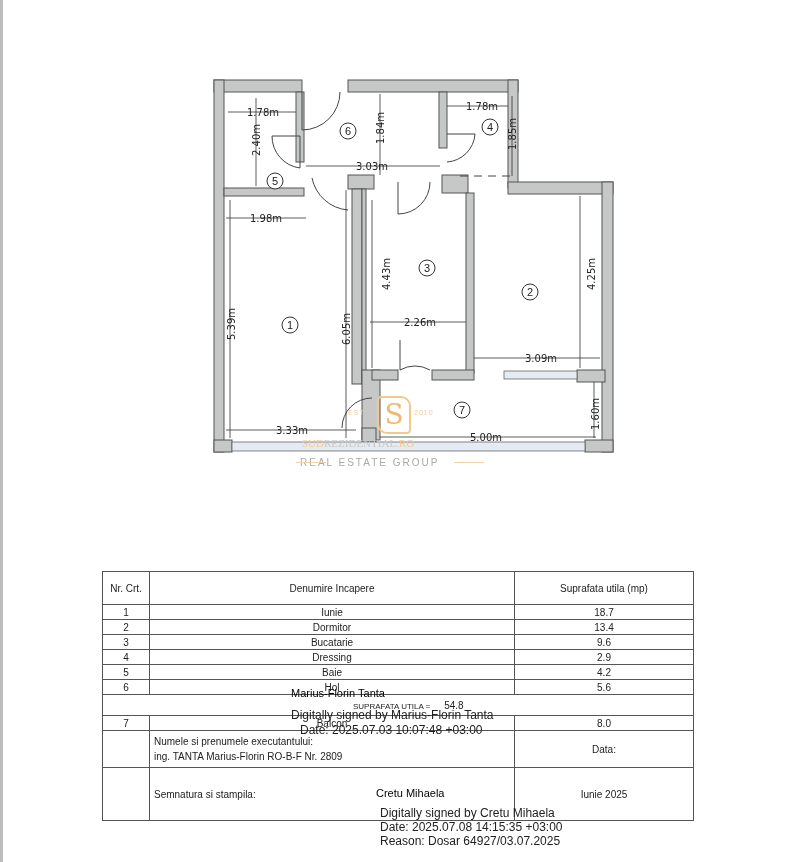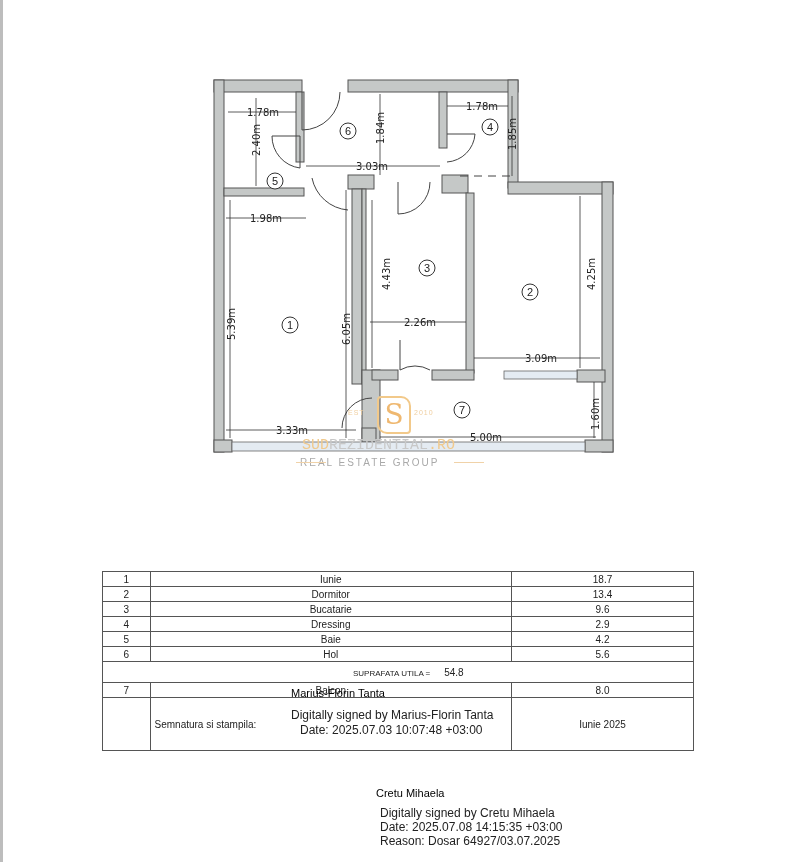--- a/index.html
+++ b/index.html
@@ -4,21 +4,21 @@
 <style>
   html, body { margin:0; padding:0; background:#ffffff; }
   body { width:790px; height:862px; position:relative; overflow:hidden; font-family:"Liberation Sans", sans-serif; color:#222; }
   .left-edge { position:absolute; left:0; top:0; width:3px; height:862px; background:#bdbdbd; }
   .plan { position:absolute; left:0; top:0; width:790px; height:500px; }
   .dim { font-family:"DejaVu Sans", sans-serif; font-size:10px; fill:#222; }
   .rnum { font-family:"Liberation Sans", sans-serif; font-size:11px; fill:#222; }
   .wm-s { position:absolute; left:377px; top:396px; width:30px; height:34px; border:2px solid #f2c98a; border-radius:4px 10px 4px 10px; color:#efb870; font-size:28px; line-height:34px; text-align:center; font-family:"DejaVu Serif", serif; }
   .wm-est { position:absolute; left:348px; top:409px; font-size:7px; color:#f0cfa0; letter-spacing:1px; }
   .wm-year { position:absolute; left:414px; top:409px; font-size:7px; color:#f0cfa0; letter-spacing:1px; }
-  .wm-brand { position:absolute; left:302px; top:437px; font-family:Liberation Mono, monospace; font-size:15px; letter-spacing:0px; }
+  .wm-brand { position:absolute; left:302px; top:437px; font-family:Liberation Serif, serif; font-size:11px; letter-spacing:0px; }
   .wm-brand .a { color:#f0c98c; }
   .wm-brand .b { color:#c8c8c8; }
   .wm-sub { position:absolute; left:300px; top:457px; width:180px; font-size:10px; letter-spacing:2px; color:#a9a9a9; }
   .wm-sub:before, .wm-sub:after { content:""; position:absolute; top:5px; width:30px; height:1px; background:#f0d2a8; }
   .wm-sub:before { left:-4px; } .wm-sub:after { right:-4px; }
 
   table.t { position:absolute; left:102px; top:571px; width:592px; border-collapse:collapse; font-size:10px; }
   table.t td { border:1px solid #555; padding:0 4px; height:14px; text-align:center; vertical-align:middle; }
   table.t tr.hdr td { height:32px; }
   .c1 { width:38px; } .c3 { width:170px; }
@@ -134,20 +134,25 @@
 </svg>
 
 <div class="wm-s">S</div>
 <div class="wm-est">EST</div>
 <div class="wm-year">2010</div>
 <div class="wm-brand"><span class="a">SUD</span><span class="b">REZIDENTIAL</span><span class="a">.RO</span></div>
 <div class="wm-sub">REAL ESTATE GROUP</div>
 
 <table class="t">
   <tbody>
+      <tr class="hdr">
+    <td class="c1">Nr. Crt.</td>
+    <td>Denumire Incapere</td>
+    <td class="c3">Suprafata utila (mp)</td>
+  </tr>
   <tr>
         <td>1</td>
         <td>Iunie</td>
         <td>18.7</td>
       </tr>
   <tr>
         <td>2</td>
         <td>Dormitor</td>
         <td>13.4</td>
       </tr>
@@ -172,20 +177,28 @@
         <td>5.6</td>
       </tr>
   <tr style="height:20px">
         <td colspan="3" style="text-align:left;padding-left:250px;height:20px"><span style="font-size:8px">SUPRAFATA UTILA =</span>&nbsp;&nbsp;&nbsp;&nbsp;&nbsp;<span>54.8</span></td>
       </tr>
   <tr>
         <td>7</td>
         <td style="font-size:10px">Balcon</td>
         <td>8.0</td>
       </tr>
+  <tr>
+    <td style="border-right:1px solid #555"></td>
+    <td class="lft" style="height:36px;line-height:15px">
+      <div>Numele si prenumele executantului:</div>
+      <div>ing. TANTA Marius-Florin RO-B-F Nr. 2809</div>
+    </td>
+    <td style="width:90px">Data:</td>
+  </tr>
   <tr>
     <td></td>
     <td class="lft" style="height:52px">Semnatura si stampila:</td>
     <td>Iunie 2025</td>
   </tr>
 </tbody>
   </table>
 
 <div class="over sig-red" style="left:291px;top:687px">Marius-Florin Tanta</div>
 <div class="over sig-blk" style="left:291px;top:708px">Digitally signed by Marius-Florin Tanta</div>

